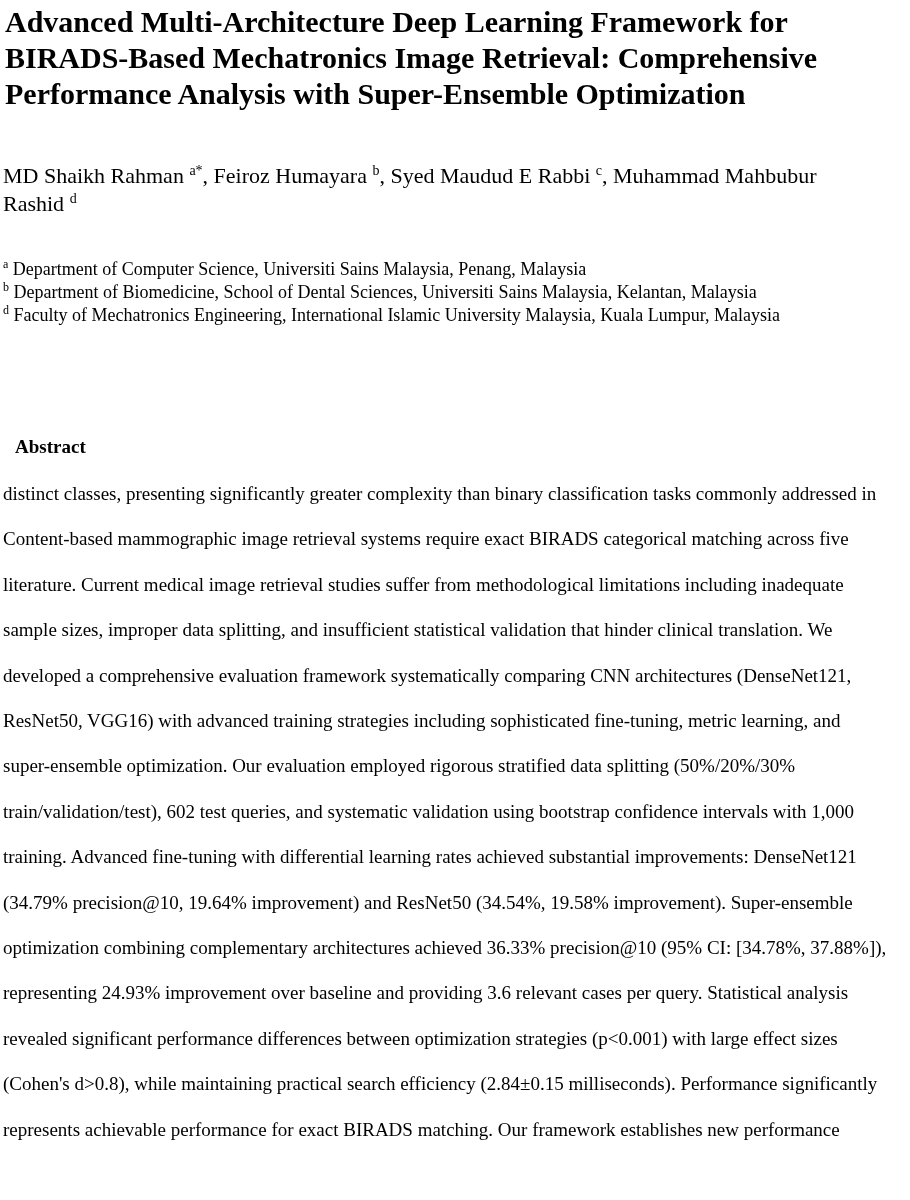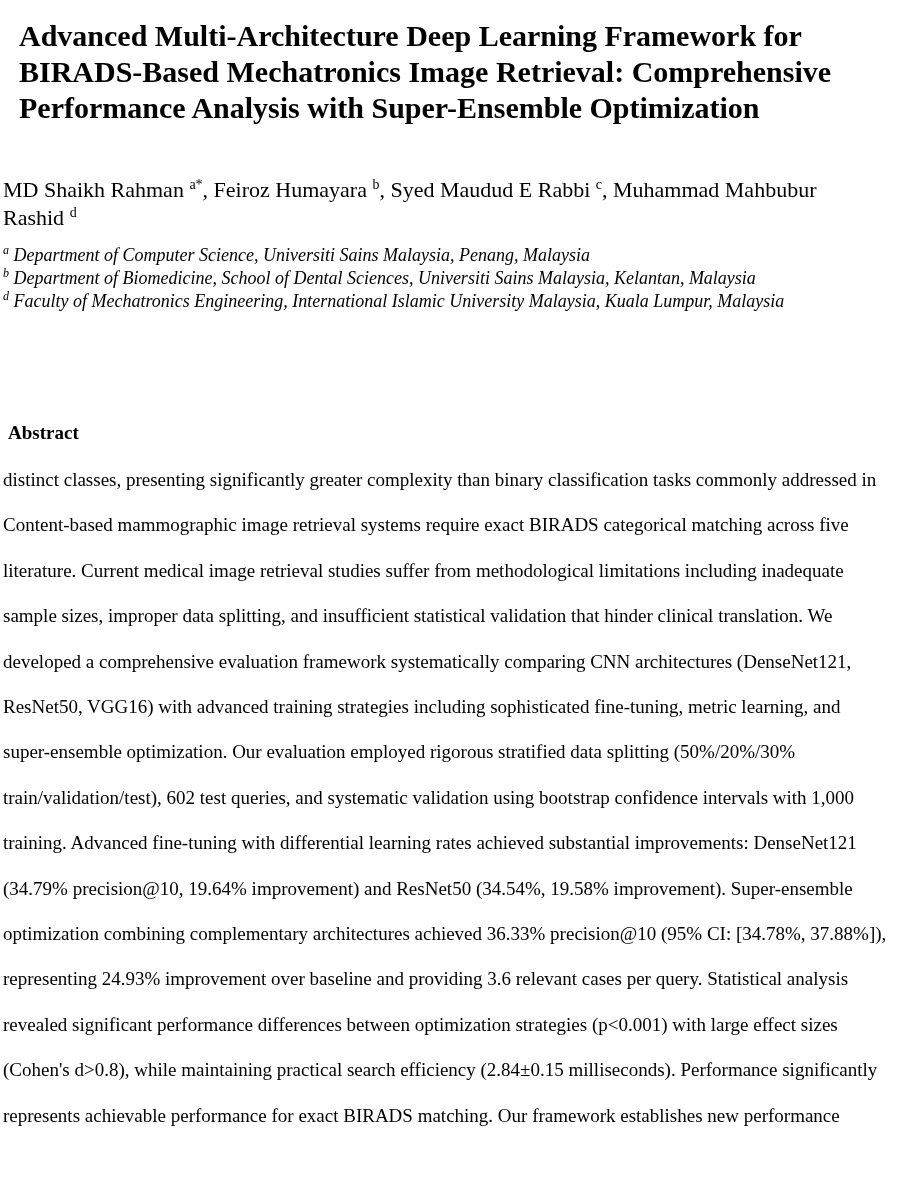--- a/index.html
+++ b/index.html
@@ -12,55 +12,54 @@
     height: 1200px;
     overflow: hidden;
     color: #000000;
     font-family: "Liberation Serif", serif;
   }
   .page {
     padding: 2px 0 0 3px;
     width: 907px;
   }
   .title {
-    margin: 16px;
+    margin: 2px;
     font-size: 30px;
     font-weight: bold;
     line-height: 36px;
   }
   .title-line {
     display: block;
     white-space: nowrap;
   }
   .authors {
     margin: 50px 0 0 0;
     max-width: 860px;
     font-size: 22px;
     font-weight: normal;
     line-height: 28px;
   }
   .authors sup {
     font-size: 14px;
     line-height: 0;
   }
   .affiliations {
-    margin-top: 12px;
+    margin-top: 40px;
     font-size: 18px;
-    font-style: italic;
   }
   .aff-line {
     line-height: 23px;
     white-space: nowrap;
   }
   .aff-line sup {
     font-size: 12px;
     line-height: 0;
   }
   .abstract-heading {
-    margin: 108px 0 0 5px;
+    margin: 108px 0 0 12px;
     font-size: 19px;
     font-weight: bold;
     line-height: 24px;
   }
   .abstract-body {
     margin-top: 12px;
     font-size: 19px;
   }
   .abs-line {
     line-height: 45.4px;

